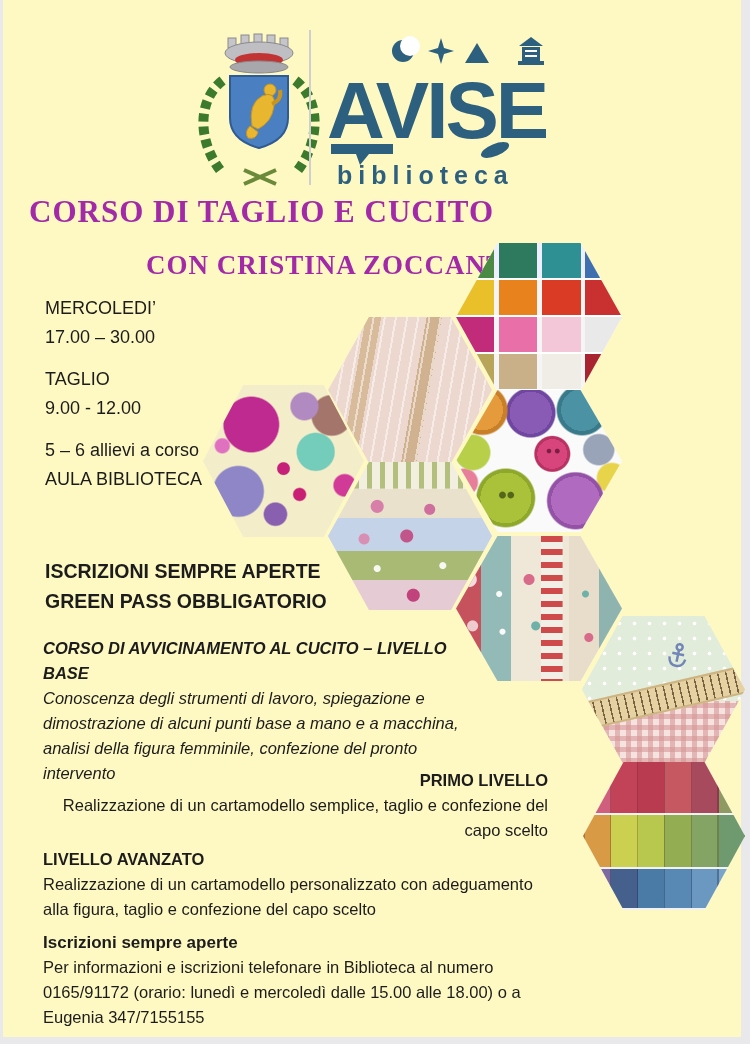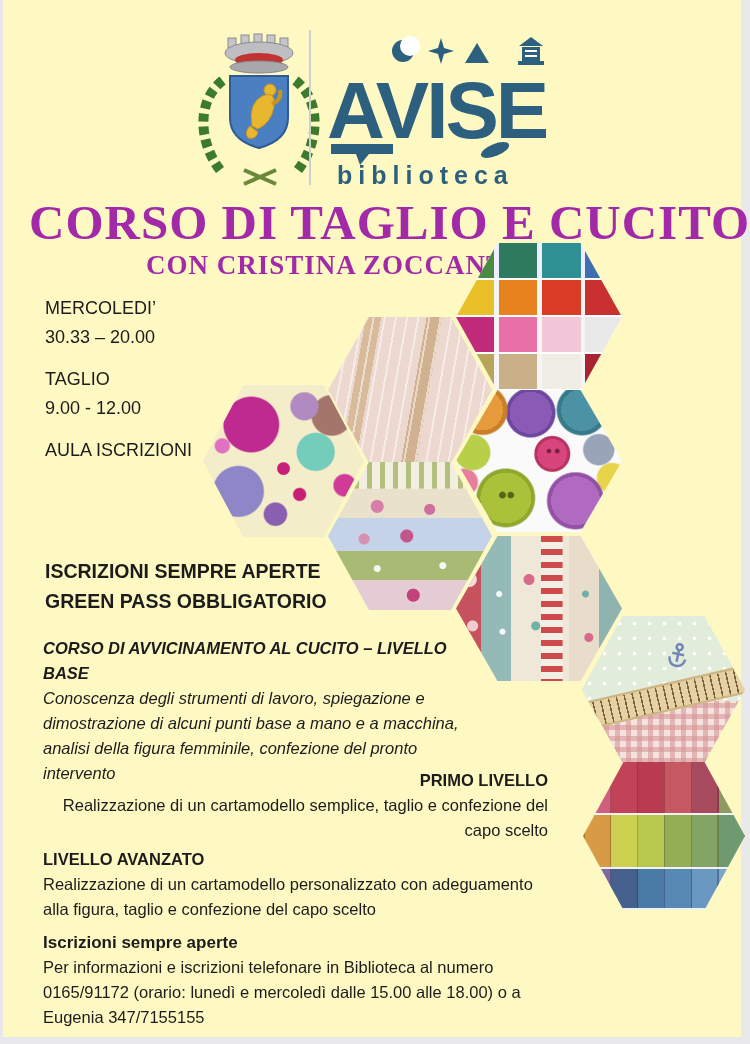--- a/index.html
+++ b/index.html
@@ -6,21 +6,21 @@
   body{width:750px;height:1044px;position:relative;background:#e9e9eb;
        font-family:"Liberation Sans",sans-serif;color:#1c1c1c;overflow:hidden;}
   .page{position:absolute;left:3px;top:0;width:738px;height:1037px;background:#fef9c3;}
   .abs{position:absolute;}
 
   
   .divider{position:absolute;left:306px;top:30px;width:2px;height:155px;background:#cfcfcf;}
 
   
   .title{position:absolute;left:26px;top:194px;width:580px;
-         font-family:"Liberation Serif",serif;font-weight:bold;font-size:49px;
+         font-family:"Liberation Serif",serif;font-weight:bold;font-size:31px;
          letter-spacing:1px;color:#a22aa8;white-space:nowrap;}
   .subtitle{position:absolute;left:143px;top:250px;width:330px;
             font-family:"Liberation Serif",serif;font-weight:bold;font-size:27px;
             letter-spacing:1px;color:#a22aa8;white-space:nowrap;}
 
   
   .schedule{position:absolute;left:42px;top:294px;font-size:18px;line-height:28.5px;}
   .schedule .b{font-weight:bold;}
   .gap{height:14px;}
   .banner{position:absolute;left:42px;top:556px;font-size:19.5px;font-weight:bold;line-height:30px;}
@@ -187,26 +187,27 @@
       <ellipse cx="166" cy="116" rx="15" ry="6" transform="rotate(-22 166 116)"></ellipse>
       <text x="8" y="150" font-family="Liberation Sans, sans-serif" font-weight="bold" font-size="25" letter-spacing="6">biblioteca</text>
     </g>
   </svg>
 
   <div class="title">CORSO DI TAGLIO E CUCITO</div>
   <div class="subtitle">CON CRISTINA ZOCCANTE</div>
 
   <div class="schedule">
     <div>MERCOLEDI’</div>
-    <div>30.33 – 20.00</div>
+    <div>17.00 – 30.00</div>
     <div class="gap"></div>
     <div>TAGLIO</div>
     <div>9.00 - 12.00</div>
     <div class="gap"></div>
-    <div>AULA ISCRIZIONI</div>
+    <div>5 – 6 allievi a corso</div>
+    <div>AULA BIBLIOTECA</div>
   </div>
 
   <div class="banner">
     <div>ISCRIZIONI SEMPRE APERTE</div>
     <div>GREEN PASS OBBLIGATORIO</div>
   </div>
 
   <div class="section sec1">
     <div class="head">CORSO DI AVVICINAMENTO AL CUCITO – LIVELLO BASE</div>
     <div>Conoscenza degli strumenti di lavoro, spiegazione e dimostrazione di alcuni punti base a mano e a macchina, analisi della figura femminile, confezione del pronto intervento</div>

